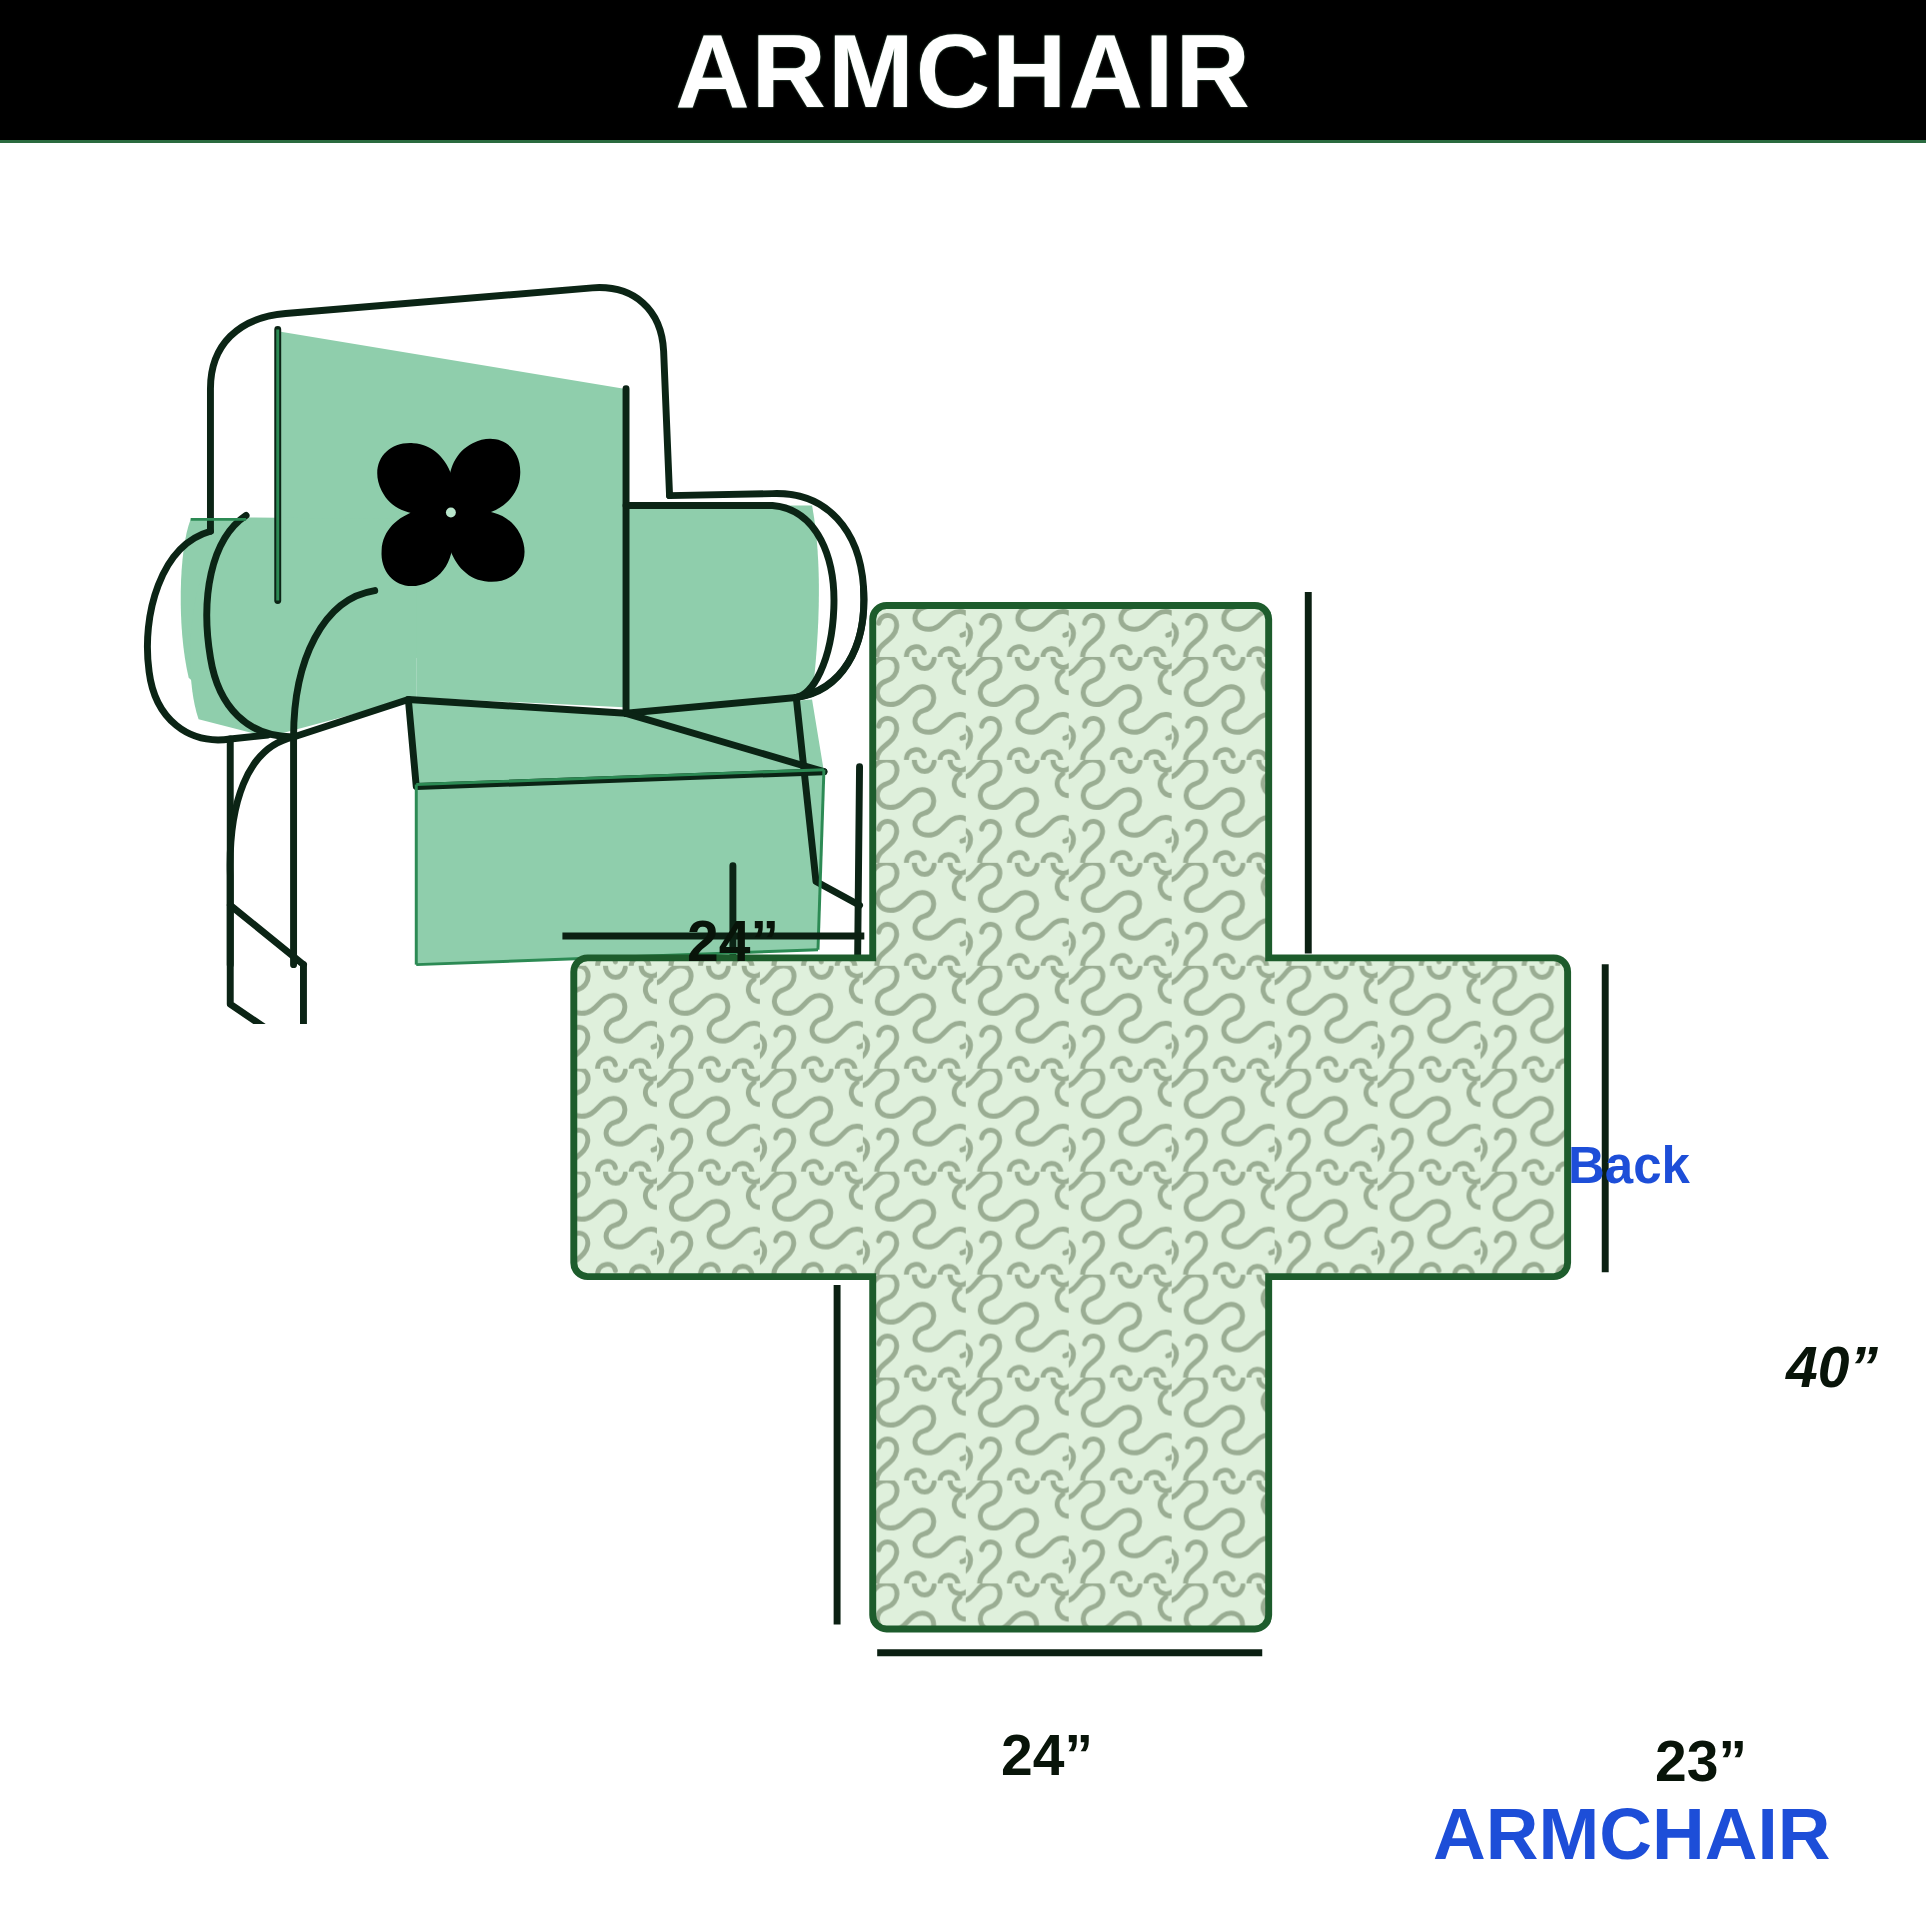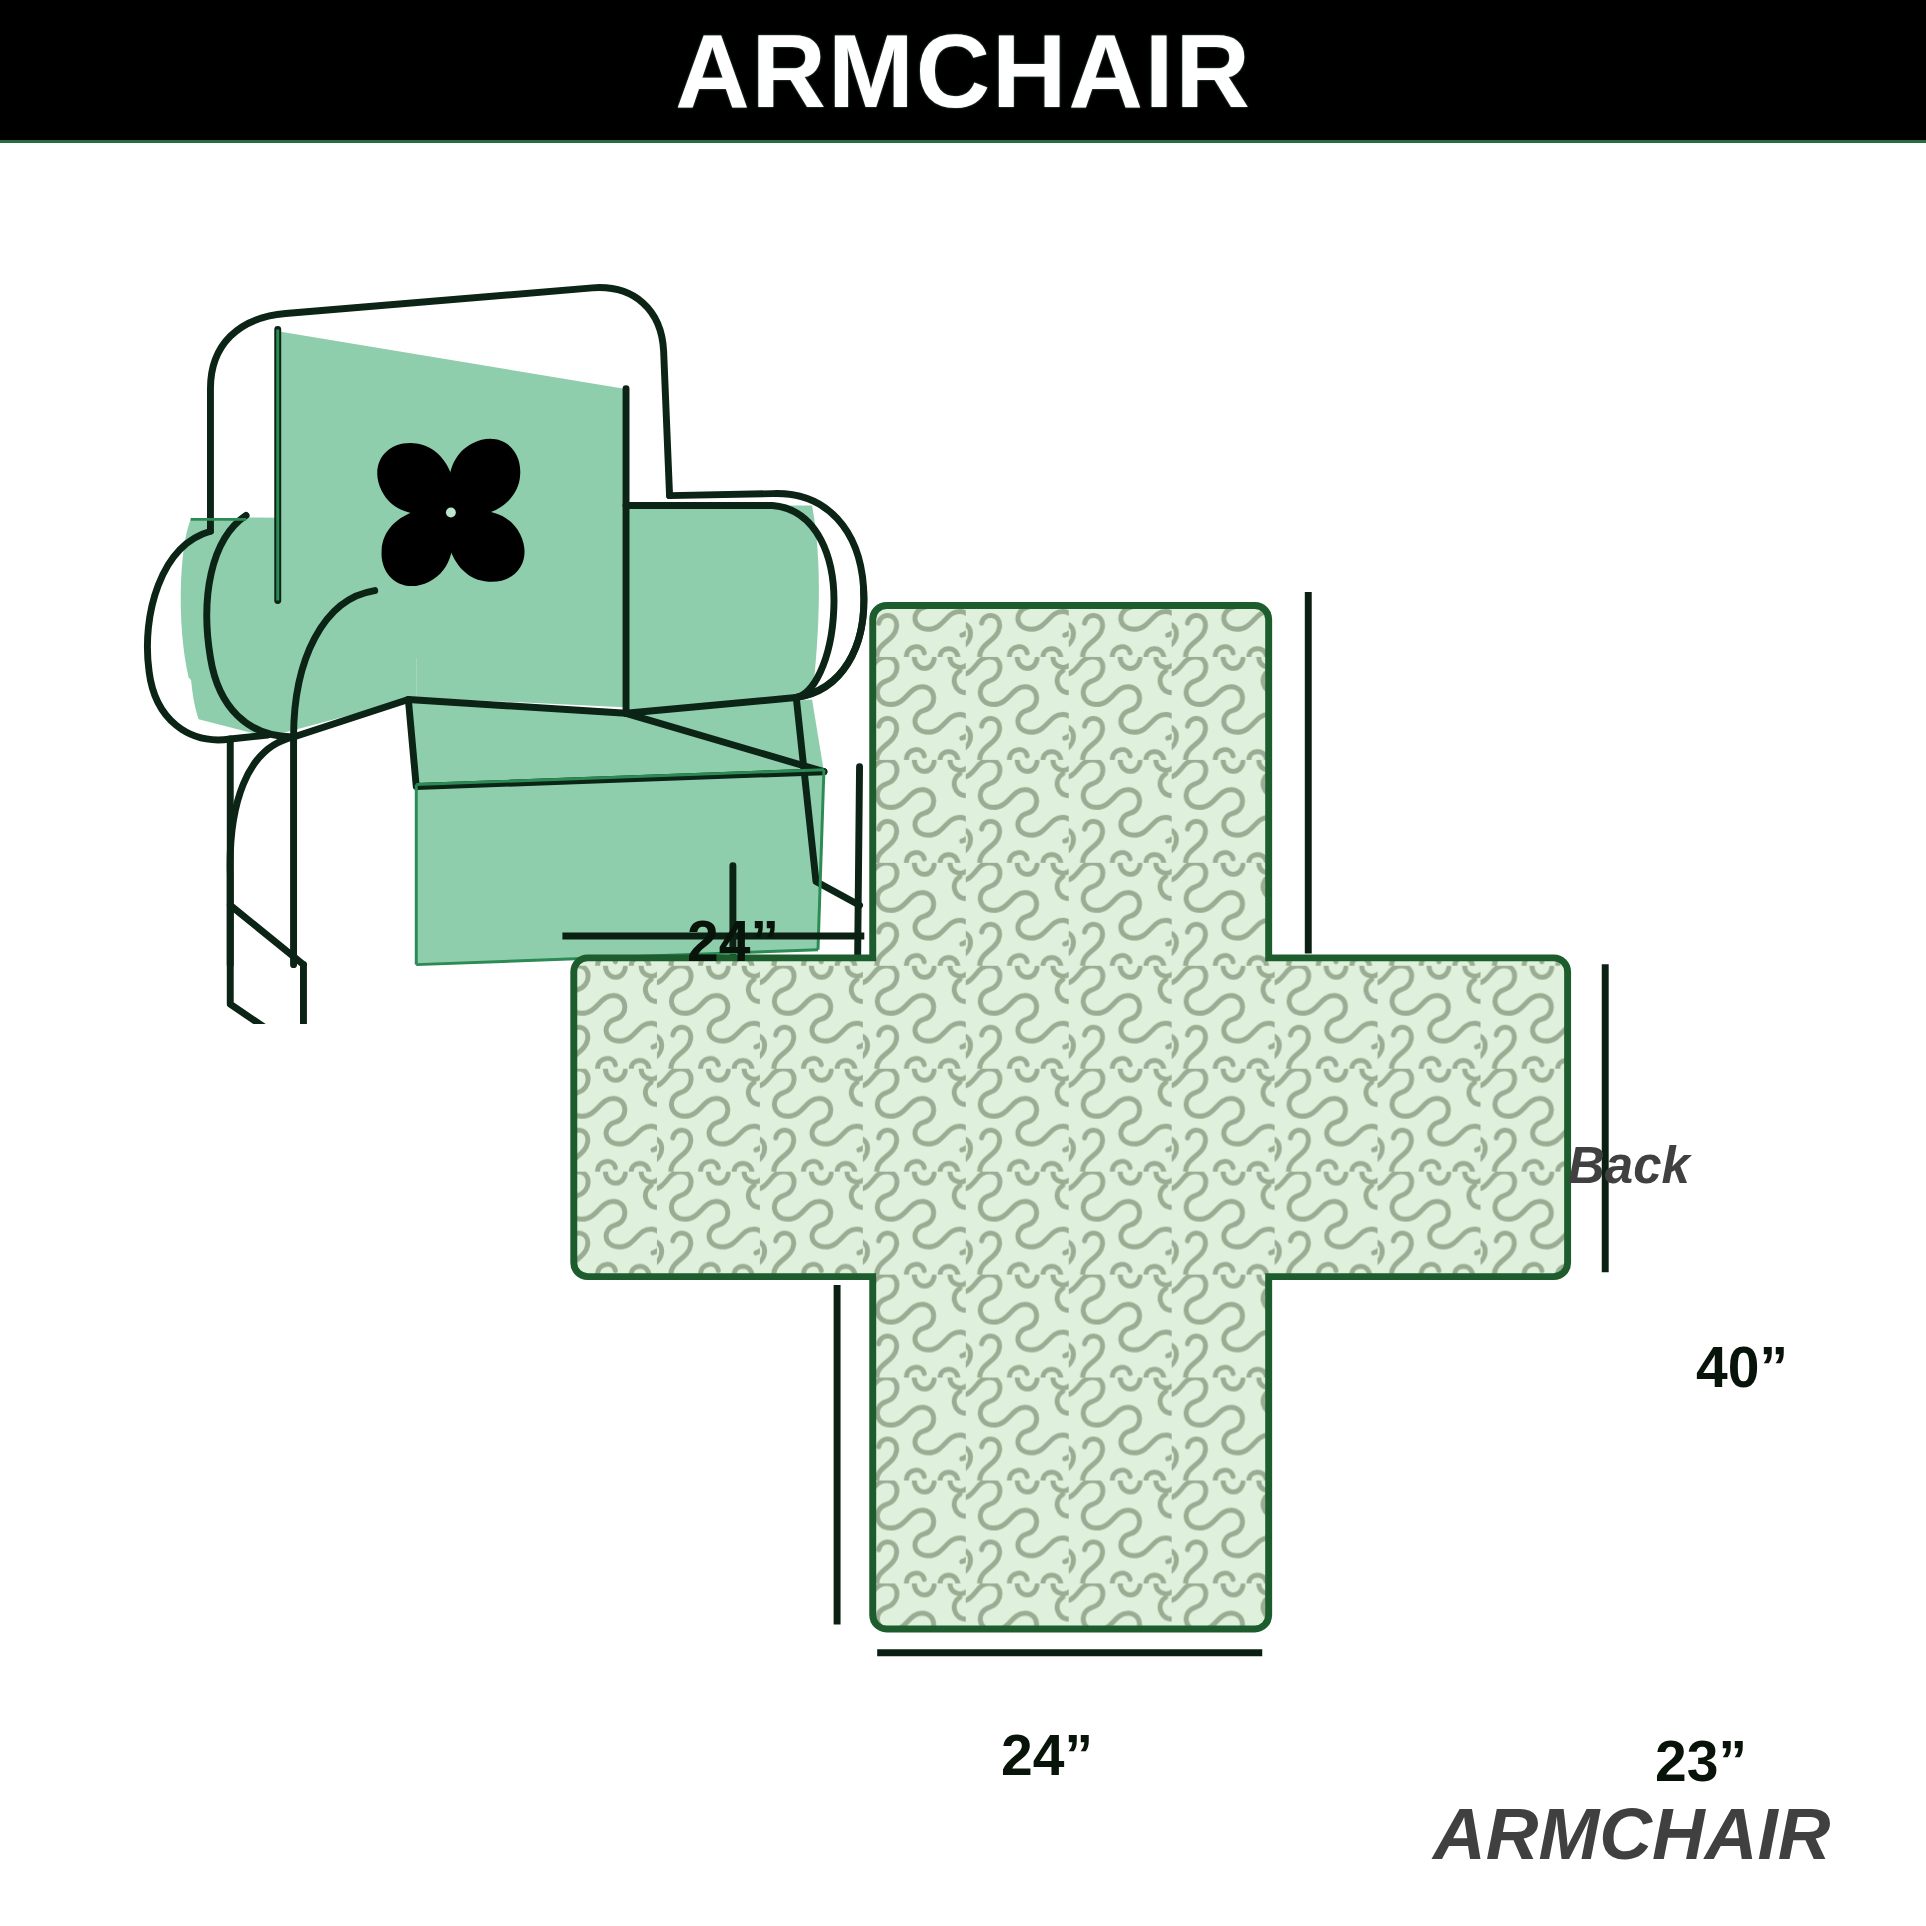--- a/index.html
+++ b/index.html
@@ -37,24 +37,23 @@
   .chair-wrap svg{display:block;}
 
   
   .diagram{position:absolute;left:554px;top:554px;width:1366px;height:1366px;}
   .diagram svg{display:block;}
 
   .lbl{
     position:absolute;
     font-family:"Liberation Sans", sans-serif;
     font-weight:bold;
-    color:#404040;
+    color:#1d4ed8;
     white-space:nowrap;
     line-height:1;
-    font-style:italic;
   }
   .lbl-back    {left:1168px; top:1px;  font-size:51px;}
   .lbl-center  {left:1049px; top:1px;  font-size:73px;}
 
   .dim{
     position:absolute;
     font-family:"Liberation Sans", sans-serif;
     font-weight:bold;
     color:#081409;
     white-space:nowrap;
@@ -206,21 +205,21 @@
 
         <line x1="286" y1="742" x2="286" y2="1078"></line>
 
         <line x1="330" y1="1110" x2="712" y2="1110"></line>
       </g>
     </svg>
 
     <div class="lbl lbl-back" style="left:1014px;top:586px;">Back</div>
     <div class="lbl lbl-center" style="left:879px; top:1243px;">ARMCHAIR</div>
 
-    <div class="dim" style="left:1142px;top:741px;">40”</div>
+    <div class="dim" style="left:1232px;top:741px;font-style:italic;">40”</div>
     <div class="dim" style="left:133px; top:315px;">24”</div>
     <div class="dim" style="left:1101px;top:1135px;">23”</div>
     <div class="dim" style="left:158px; top:1366px;">13”</div>
     <div class="dim" style="left:447px; top:1129px;">24”</div>
   </div>
 
 </div>
 
 
 </body></html>

